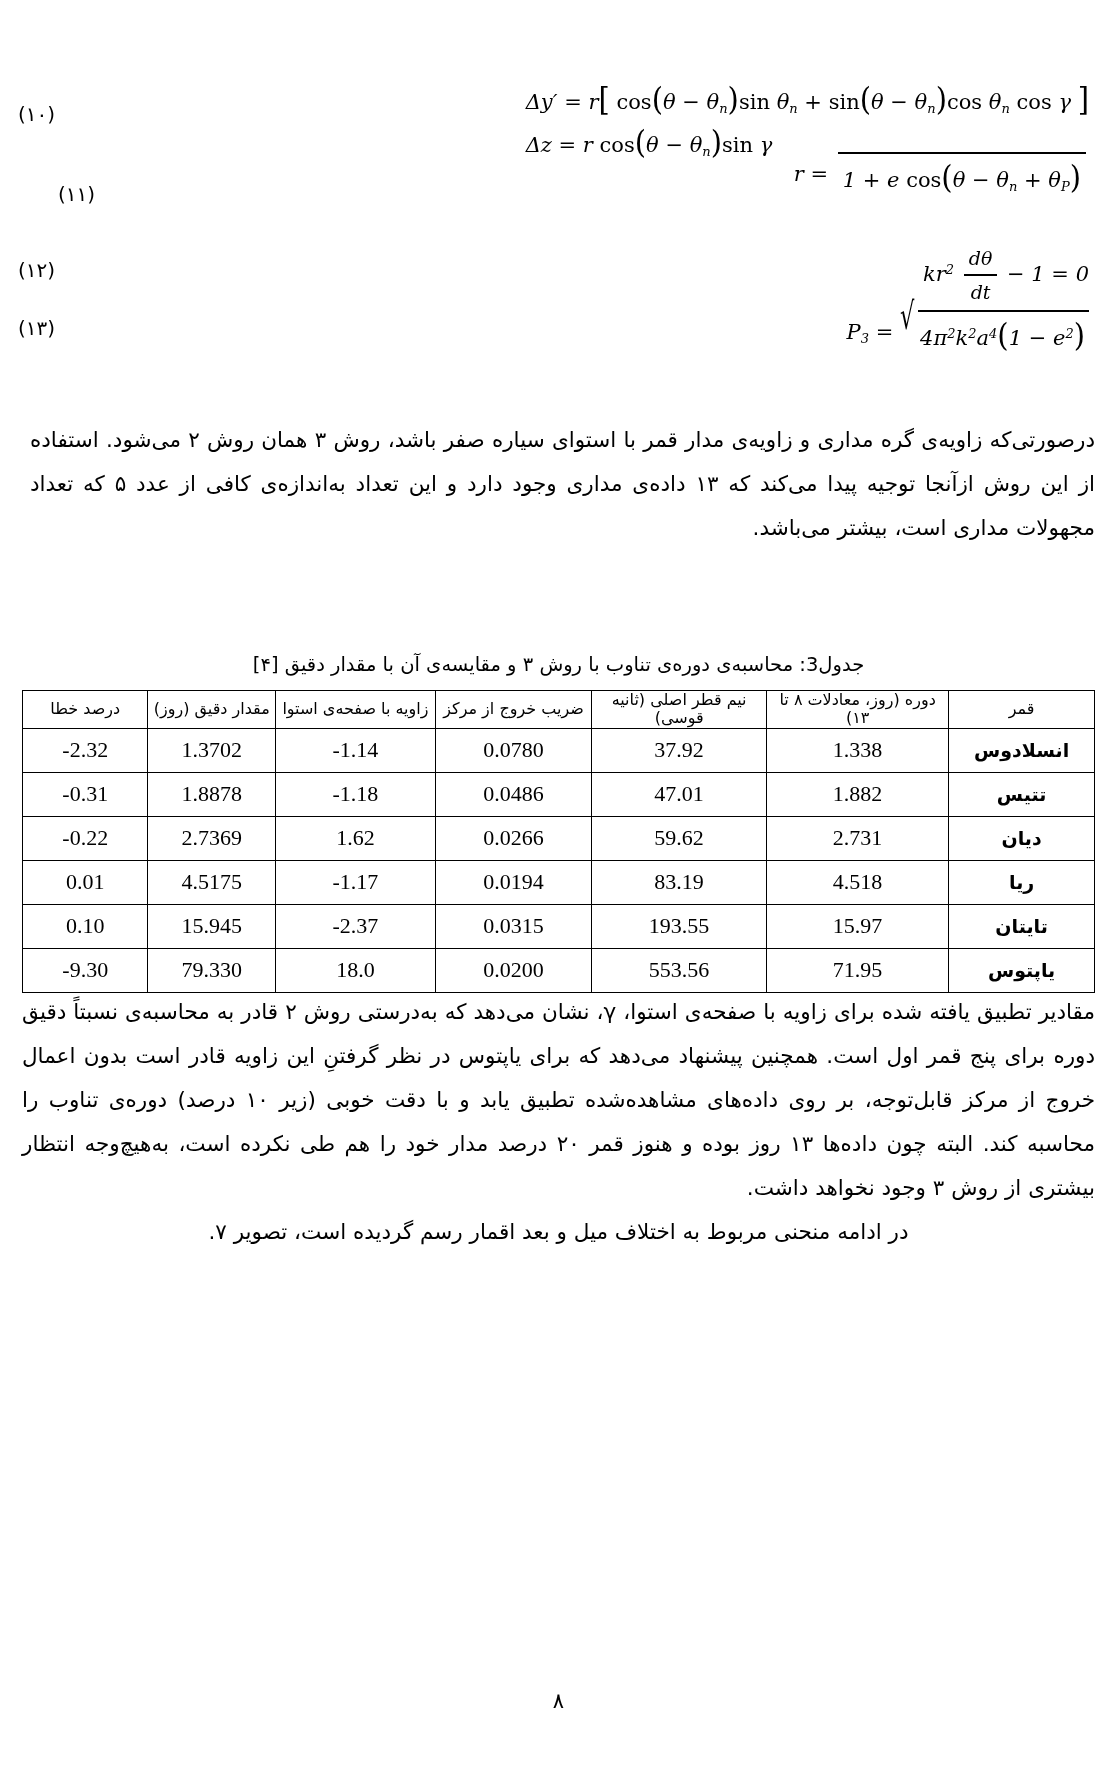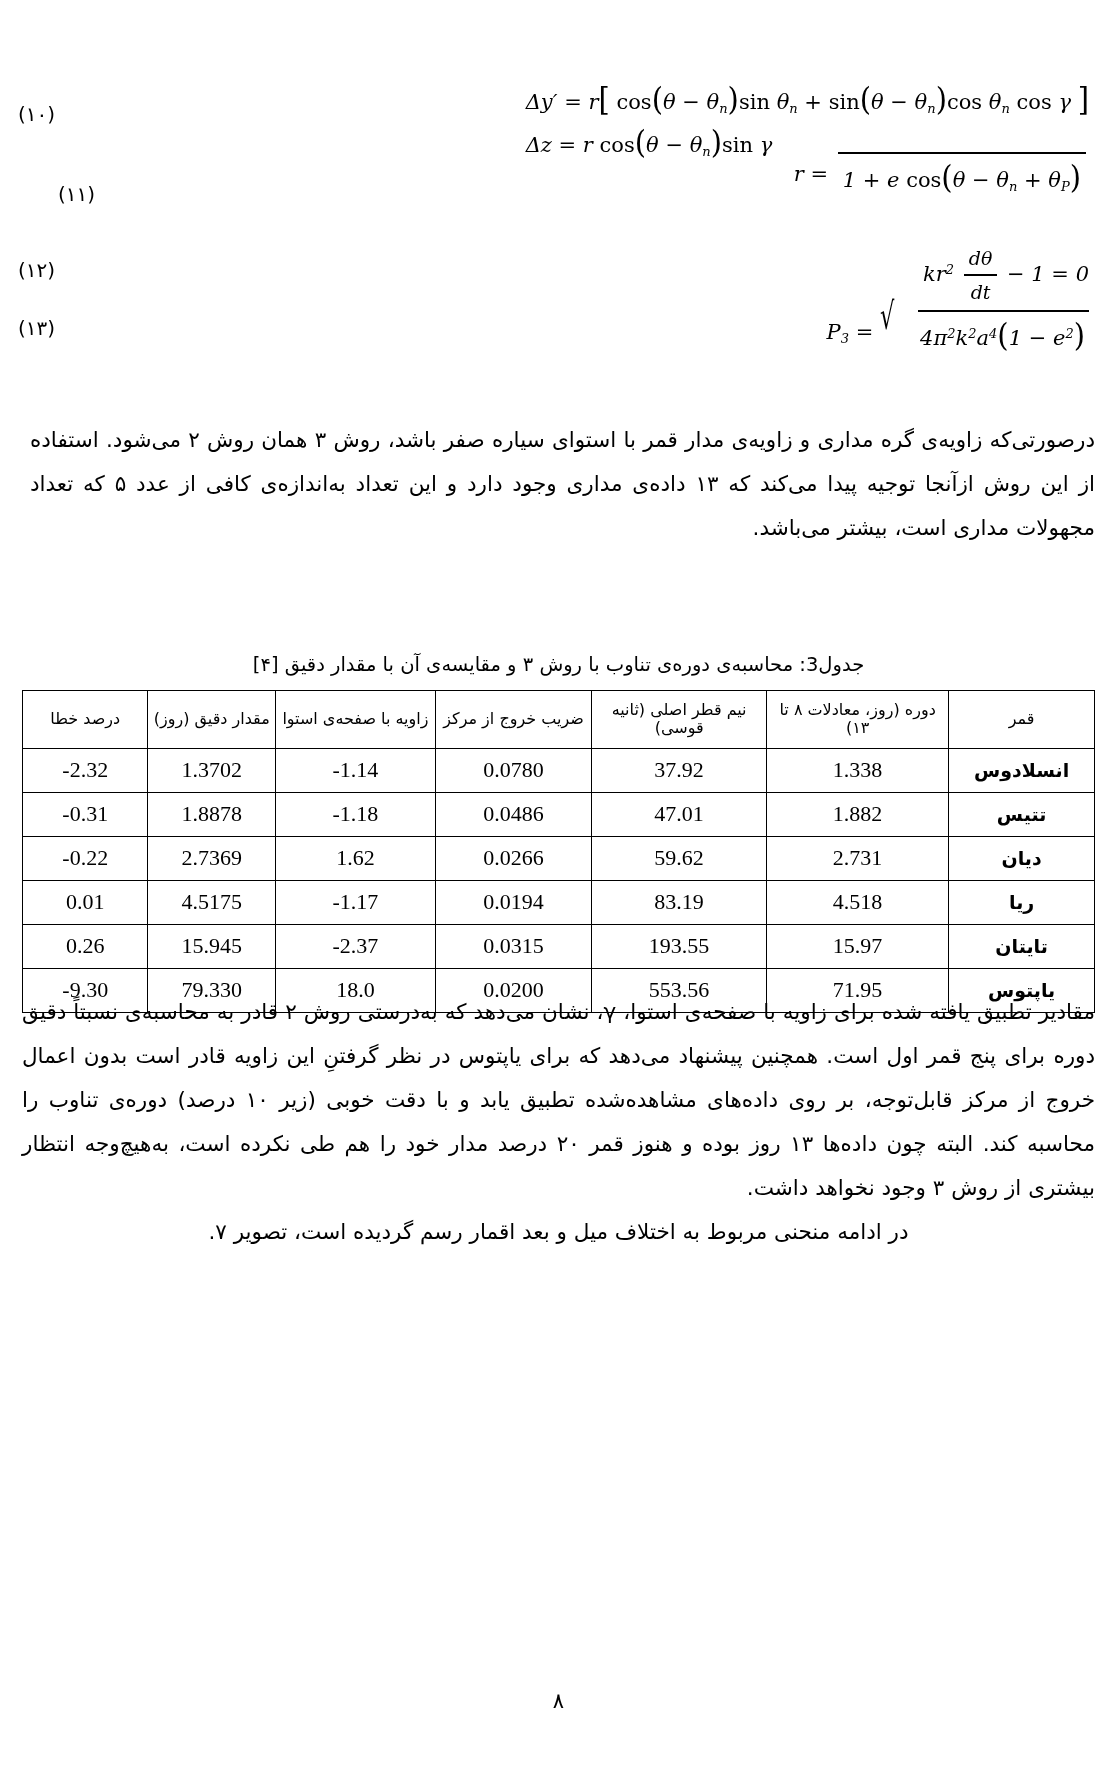--- a/index.html
+++ b/index.html
@@ -92,21 +92,20 @@
     font-size: 30px;
     line-height: 1;
     font-style: normal;
     transform: scaleX(0.75) scaleY(1.25);
     transform-origin: left bottom;
     margin-right: -1px;
   }
   .sqrt .radicand {
     border-top: 2px solid #000;
     padding: 2px 4px 0 2px;
-    margin-left: 20px;
   }
   sub { font-size: 0.62em; vertical-align: -0.28em; }
   sup { font-size: 0.62em; vertical-align: 0.52em; }
   .bigpar { font-size: 1.38em; font-style: normal; display: inline-block;
             transform: scaleY(1.08); }
   .func { font-style: normal; text-align: center; }
 
   
   .para {
     direction: rtl;
@@ -167,21 +166,21 @@
     padding: 0;
     height: 43px;
     font-size: 18px;
     font-family: "DejaVu Sans", "Liberation Sans", sans-serif;
   }
   table.data th {
     font-weight: normal;
     font-size: 16px;
     height: 36px;
     line-height: 1.15;
-    padding: 10px 3px;
+    padding: 0 3px;
   }
   table.data td.num {
     font-family: "Liberation Serif", "DejaVu Serif", serif;
     font-size: 22px;
     direction: ltr;
   }
   table.data td.moon {
     font-size: 19px;
     font-weight: bold;
   }
@@ -329,21 +328,21 @@
           <td class="num">4.5175</td>
           <td class="num">0.01</td>
         </tr>
         <tr>
           <td class="moon">تایتان</td>
           <td class="num">15.97</td>
           <td class="num">193.55</td>
           <td class="num">0.0315</td>
           <td class="num">-2.37</td>
           <td class="num">15.945</td>
-          <td class="num">0.26</td>
+          <td class="num">0.10</td>
         </tr>
         <tr>
           <td class="moon">یاپتوس</td>
           <td class="num">71.95</td>
           <td class="num">553.56</td>
           <td class="num">0.0200</td>
           <td class="num">18.0</td>
           <td class="num">79.330</td>
           <td class="num">-9.30</td>
         </tr>

